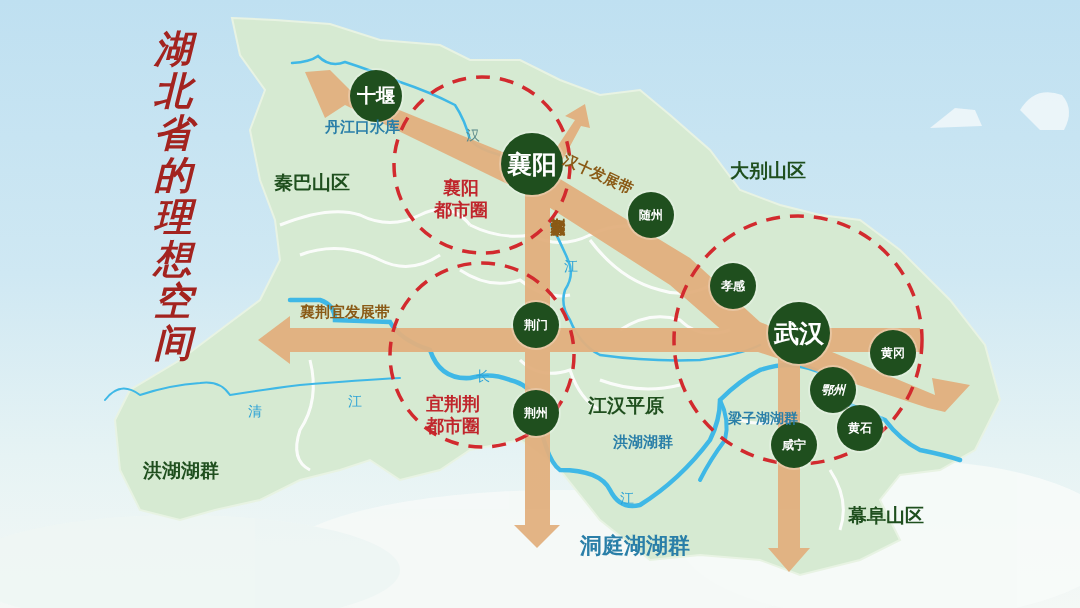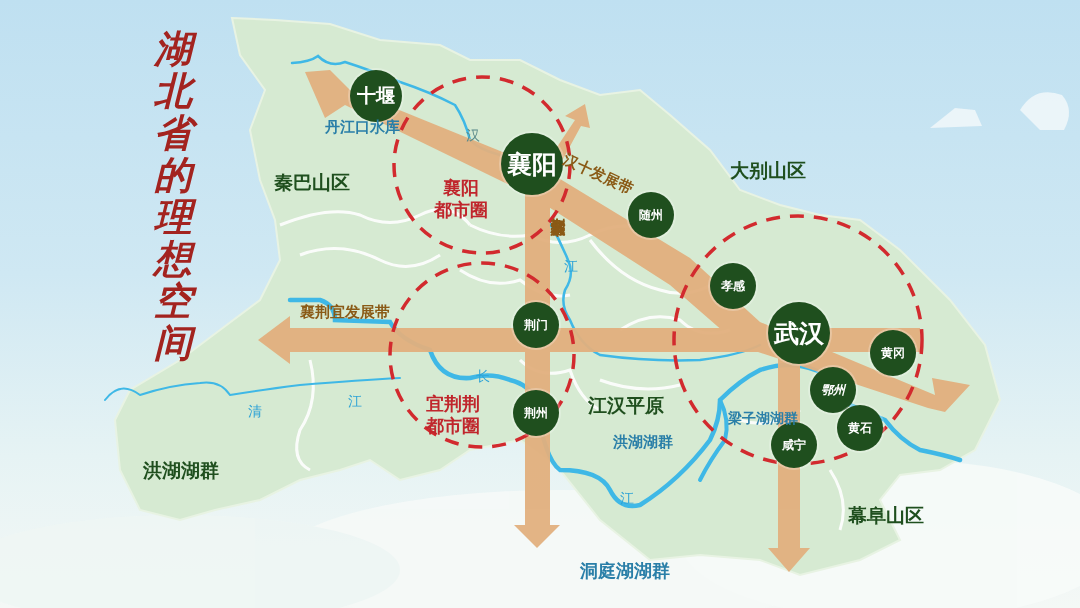--- a/index.html
+++ b/index.html
@@ -122,21 +122,21 @@
 
   <div class="lbl mountain" style="left:274px;top:170px;">秦巴山区</div>
   <div class="lbl mountain" style="left:730px;top:158px;">大别山区</div>
   <div class="lbl mountain" style="left:143px;top:458px;">洪湖湖群</div>
   <div class="lbl mountain" style="left:848px;top:503px;">幕阜山区</div>
   <div class="lbl plain" style="left:588px;top:393px;">江汉平原</div>
 
   <div class="lbl lake" style="left:325px;top:118px;">丹江口水库</div>
   <div class="lbl lake" style="left:613px;top:433px;">洪湖湖群</div>
   <div class="lbl lake" style="left:728px;top:410px;font-size:14px;">梁子湖湖群</div>
-  <div class="lbl lake" style="left:580px;top:531px;font-size:18px;margin-top:28px;">洞庭湖湖群</div>
+  <div class="lbl lake" style="left:580px;top:531px;font-size:22px;">洞庭湖湖群</div>
 
   <div class="lbl belt" style="left:568px;top:150px;transform:rotate(25deg);transform-origin:left top;">汉十发展带</div>
   <div class="lbl belt vert" style="left:548px;top:205px;">襄荆宜发展带</div>
   <div class="lbl belt" style="left:300px;top:303px;">襄荆宜发展带</div>
 
   <div class="lbl metro" style="left:434px;top:177px;">
     <div>襄阳</div>
     <div>都市圈</div>
   </div>
   <div class="lbl metro" style="left:426px;top:393px;">

